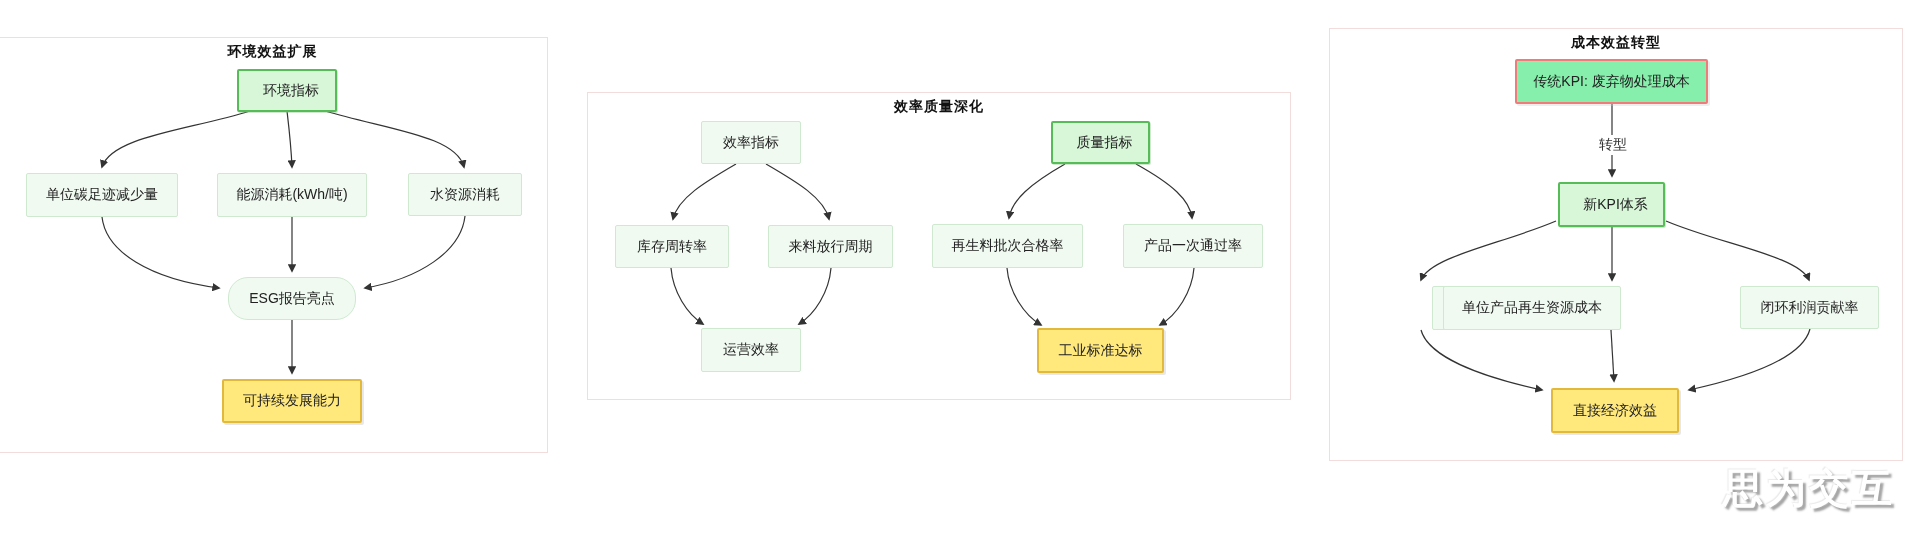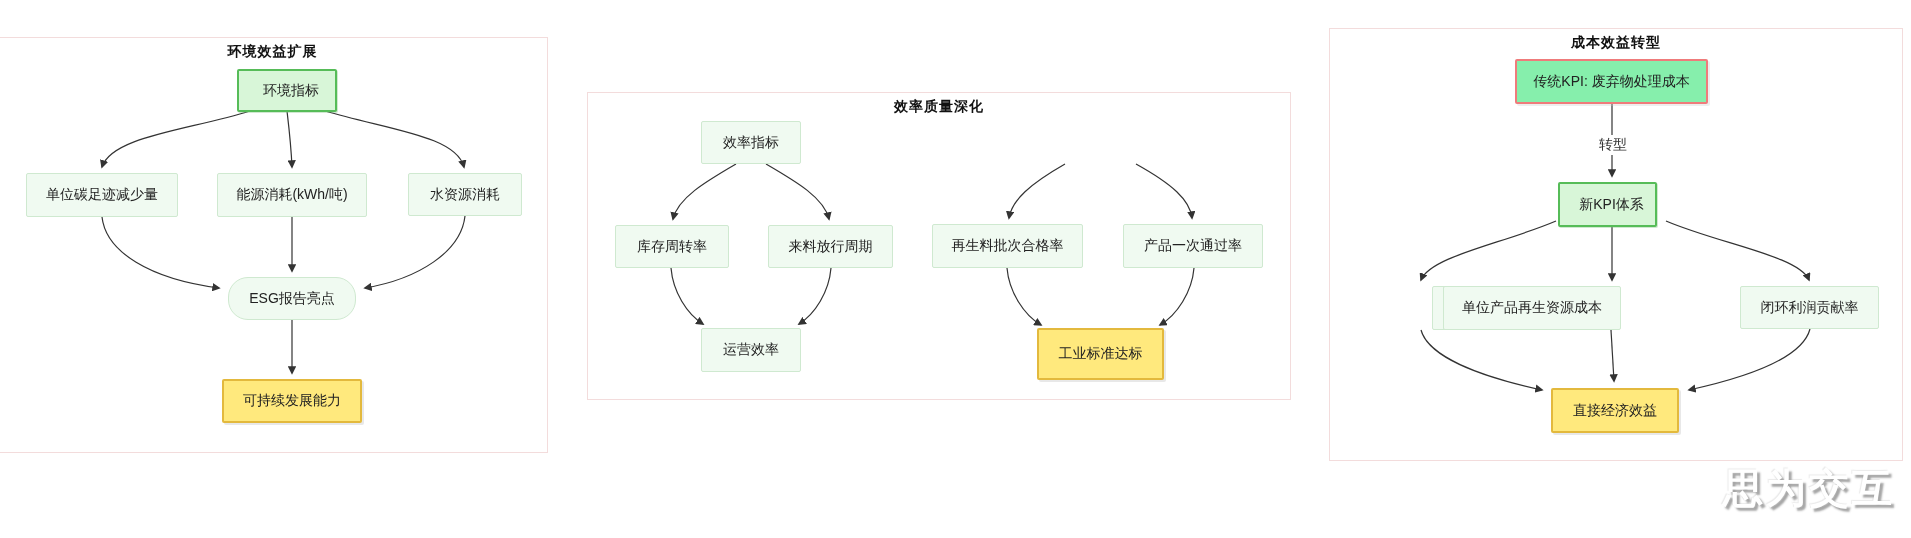--- a/index.html
+++ b/index.html
@@ -87,27 +87,28 @@
   <div class="node n-pale" style="left:26px;top:173px;width:152px;height:44px;text-align:center;">单位碳足迹减少量</div>
   <div class="node n-pale" style="left:217px;top:173px;width:150px;height:44px;">能源消耗(kWh/吨)</div>
   <div class="node n-pale" style="left:408px;top:173px;width:114px;height:43px;">水资源消耗</div>
   <div class="node n-pale" style="left:228px;top:277px;width:128px;height:43px;border-radius:20px;">ESG报告亮点</div>
   <div class="node n-yellow" style="left:222px;top:379px;width:140px;height:44px;">可持续发展能力</div>
 
   <div class="node n-pale" style="left:701px;top:121px;width:100px;height:43px;">效率指标</div>
   <div class="node n-pale" style="left:615px;top:225px;width:114px;height:43px;">库存周转率</div>
   <div class="node n-pale" style="left:768px;top:225px;width:125px;height:43px;">来料放行周期</div>
   <div class="node n-pale" style="left:701px;top:328px;width:100px;height:44px;">运营效率</div>
+  <div class="node n-strong" style="left:1051px;top:121px;width:99px;height:43px;">质量指标</div>
   <div class="node n-pale" style="left:932px;top:224px;width:151px;height:44px;">再生料批次合格率</div>
   <div class="node n-pale" style="left:1123px;top:224px;width:140px;height:44px;">产品一次通过率</div>
-  <div class="node n-yellow" style="left:1037px;top:328px;width:127px;height:52px;">工业标准达标</div>
+  <div class="node n-yellow" style="left:1037px;top:328px;width:127px;height:45px;">工业标准达标</div>
 
   <div class="node n-pink" style="left:1515px;top:59px;width:193px;height:45px;">传统KPI: 废弃物处理成本</div>
   <div class="edge-label" style="left:1596px;top:135px;">转型</div>
-  <div class="node n-strong" style="left:1558px;top:182px;width:99px;height:45px;">新KPI体系</div>
+  <div class="node n-strong" style="left:1558px;top:182px;width:107px;height:45px;">新KPI体系</div>
   <div class="node n-pale" style="left:1432px;top:286px;width:126px;height:44px;">再生料替代率</div>
   <div class="node n-pale" style="left:1443px;top:286px;width:178px;height:44px;">单位产品再生资源成本</div>
   <div class="node n-pale" style="left:1740px;top:286px;width:139px;height:43px;">闭环利润贡献率</div>
   <div class="node n-yellow" style="left:1551px;top:388px;width:128px;height:45px;">直接经济效益</div>
 
   <div class="watermark">思为交互</div>
 
 </div>
 
 </body></html>

